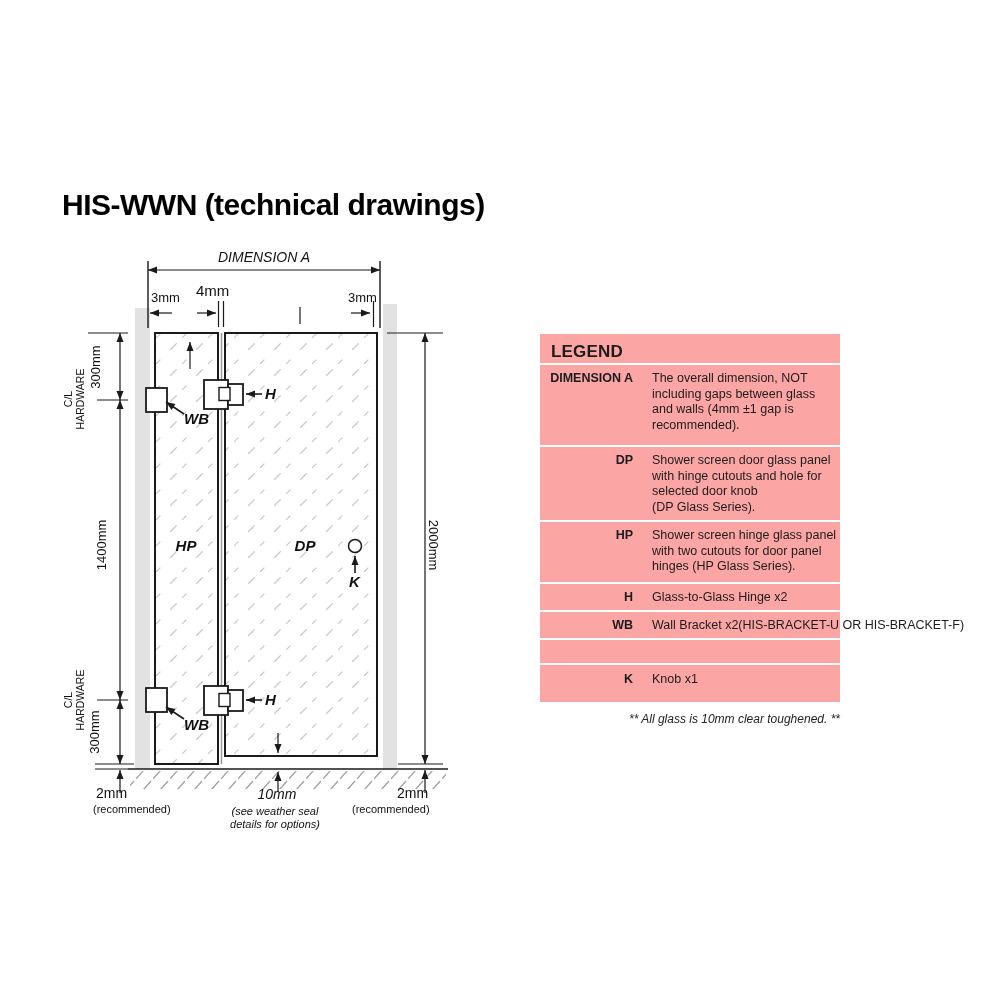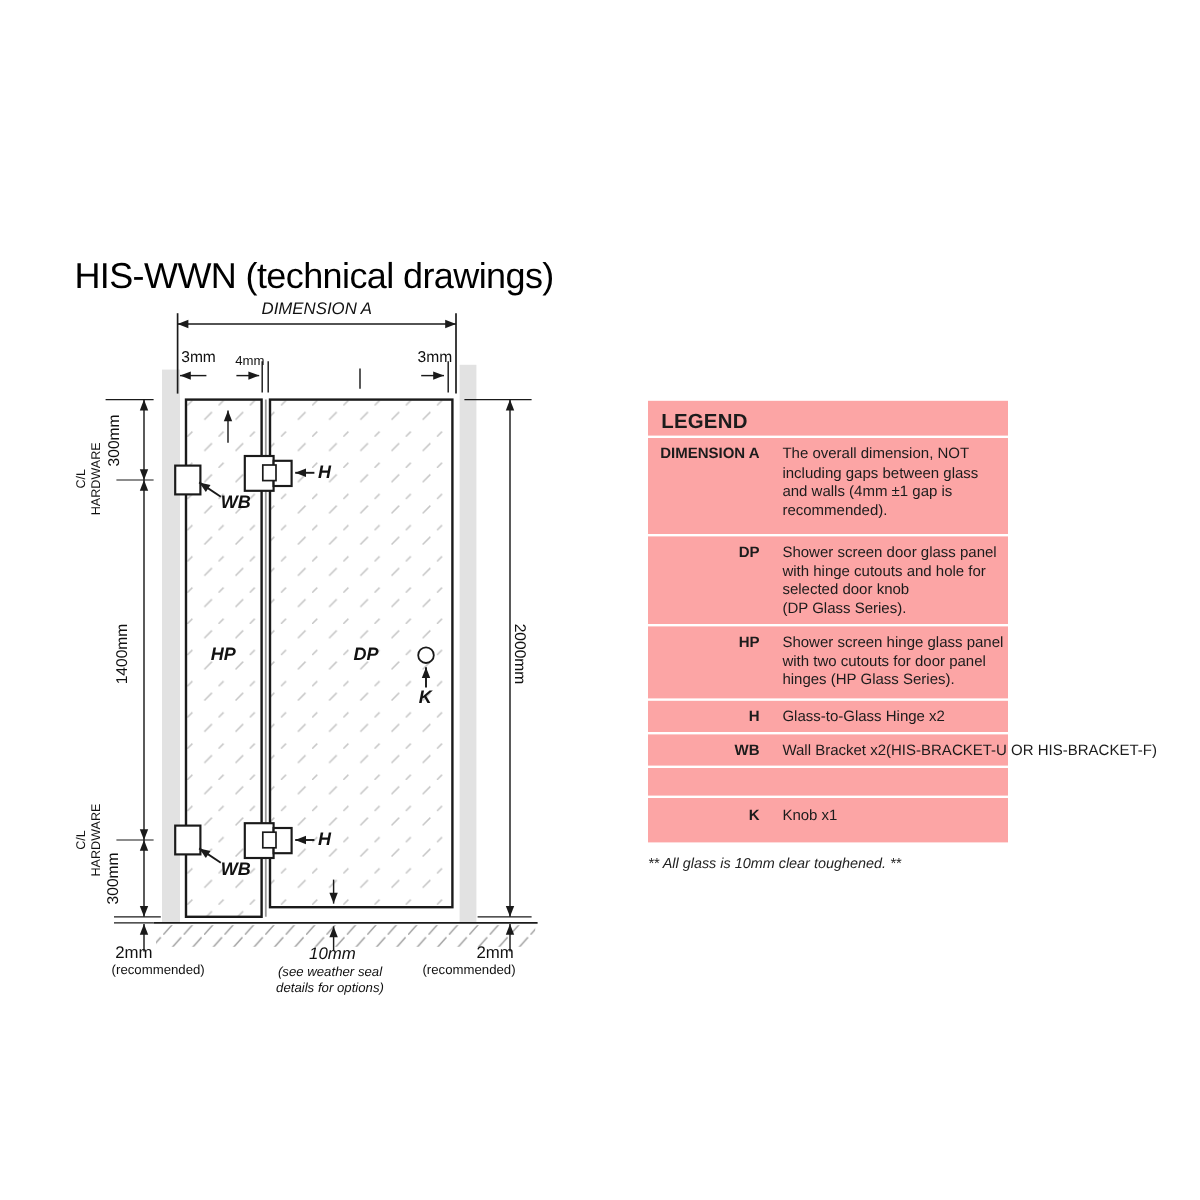--- a/index.html
+++ b/index.html
@@ -5,29 +5,29 @@
   html,body{margin:0;padding:0;background:#fff;width:1000px;height:1000px;overflow:hidden;
     font-family:"Liberation Sans","DejaVu Sans",sans-serif;}
   #page{position:relative;width:1000px;height:1000px;background:#fff;}
   svg{position:absolute;left:0;top:0;}
   .lbl{position:absolute;color:#111;white-space:nowrap;line-height:1.15;}
   .ctr{transform:translate(-50%,-50%);}
   .rotccw{transform:translate(-50%,-50%) rotate(-90deg);}
   .rotcw{transform:translate(-50%,-50%) rotate(90deg);}
   .it{font-style:italic;}
   .bi{font-style:italic;font-weight:bold;}
-  .title{left:62px;top:188px;font-size:30px;font-weight:normal;letter-spacing:-0.5px;color:#000;margin-top:26px;}
+  .title{left:62px;top:188px;font-size:30px;font-weight:bold;letter-spacing:-0.5px;color:#000;}
   
   .legend{position:absolute;left:540px;top:334px;width:300px;background:#fca5a5;color:#1c1c1c;}
   .legend-header{height:29px;box-sizing:border-box;padding:8px 0 0 11px;font-size:17px;font-weight:bold;letter-spacing:0.2px;}
   .lrow{display:flex;border-top:2px solid #fff;box-sizing:border-box;padding-top:6px;}
   .lkey{flex:none;width:93px;text-align:right;font-weight:bold;font-size:12.5px;line-height:15.5px;}
   .ldesc{margin-left:19px;font-size:12.5px;line-height:15.5px;}
   .ldesc div{white-space:nowrap;}
-  .footnote{position:absolute;left:540px;top:712px;width:300px;text-align:left;
+  .footnote{position:absolute;left:540px;top:712px;width:300px;text-align:right;
     font-size:12px;font-style:italic;color:#222;white-space:nowrap;}
 </style>
 </head>
 <body>
 
 <div id="page">
 
   <svg width="1000" height="1000" viewBox="0 0 1000 1000">
     <defs>
       <marker id="arw" markerWidth="11" markerHeight="9" refX="9.5" refY="4" orient="auto-start-reverse" markerUnits="userSpaceOnUse">
@@ -109,21 +109,21 @@
       <line x1="262" y1="394" x2="246" y2="394" marker-end="url(#arw)"></line>
       <line x1="262" y1="700" x2="246" y2="700" marker-end="url(#arw)"></line>
       <line x1="355" y1="573" x2="355" y2="556" marker-end="url(#arw)"></line>
     </g>
   </svg>
 
   <div class="lbl title">HIS-WWN (technical drawings)</div>
 
   <div class="lbl ctr it" style="left:264px;top:257px;font-size:14px;">DIMENSION A</div>
   <div class="lbl" style="left:151px;top:291px;font-size:13px;">3mm</div>
-  <div class="lbl" style="left:196px;top:295px;font-size:11px;">4mm</div>
+  <div class="lbl" style="left:196px;top:282px;font-size:15px;">4mm</div>
   <div class="lbl" style="left:348px;top:291px;font-size:13px;">3mm</div>
 
   <div class="lbl rotccw" style="left:74px;top:399px;font-size:10.5px;text-align:center;">
     <div>C/L</div>
     <div>HARDWARE</div>
   </div>
   <div class="lbl rotccw" style="left:96px;top:367px;font-size:13px;">300mm</div>
   <div class="lbl rotccw" style="left:102px;top:545px;font-size:13px;">1400mm</div>
   <div class="lbl rotccw" style="left:74px;top:700px;font-size:10.5px;text-align:center;">
     <div>C/L</div>

